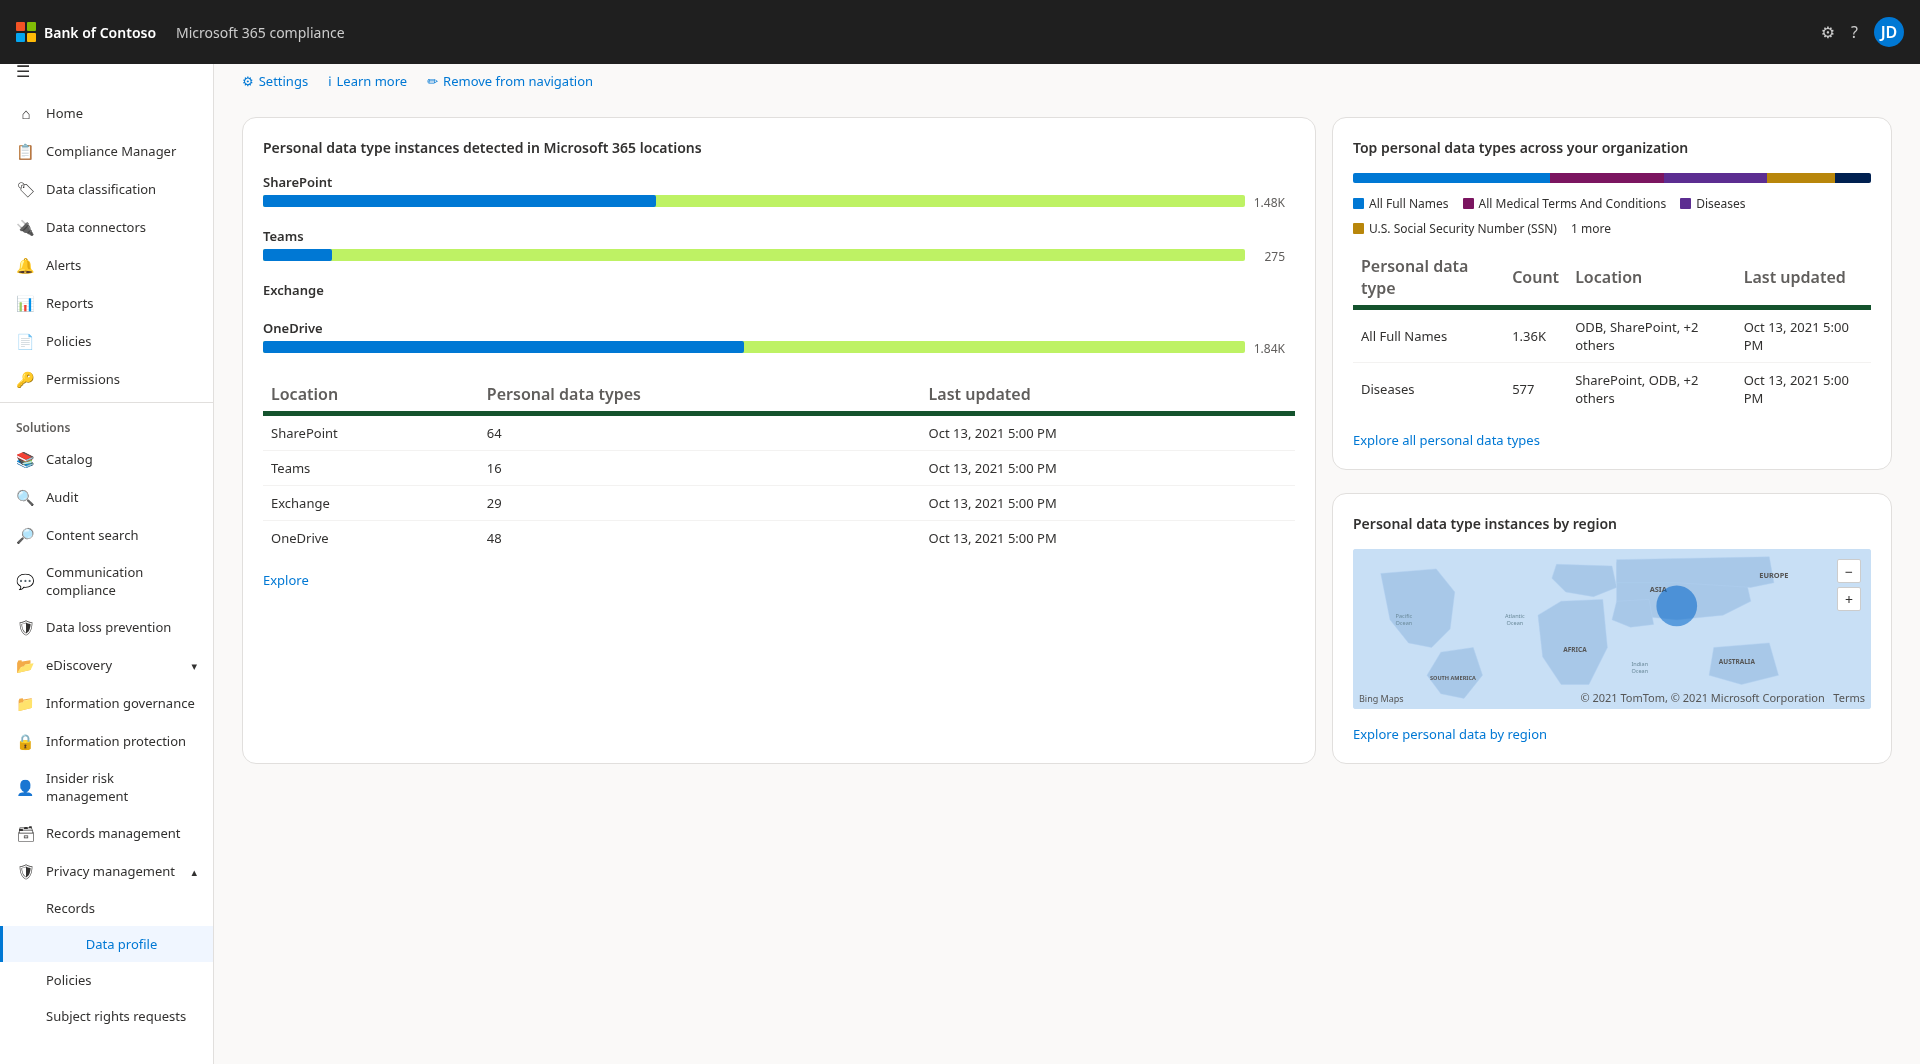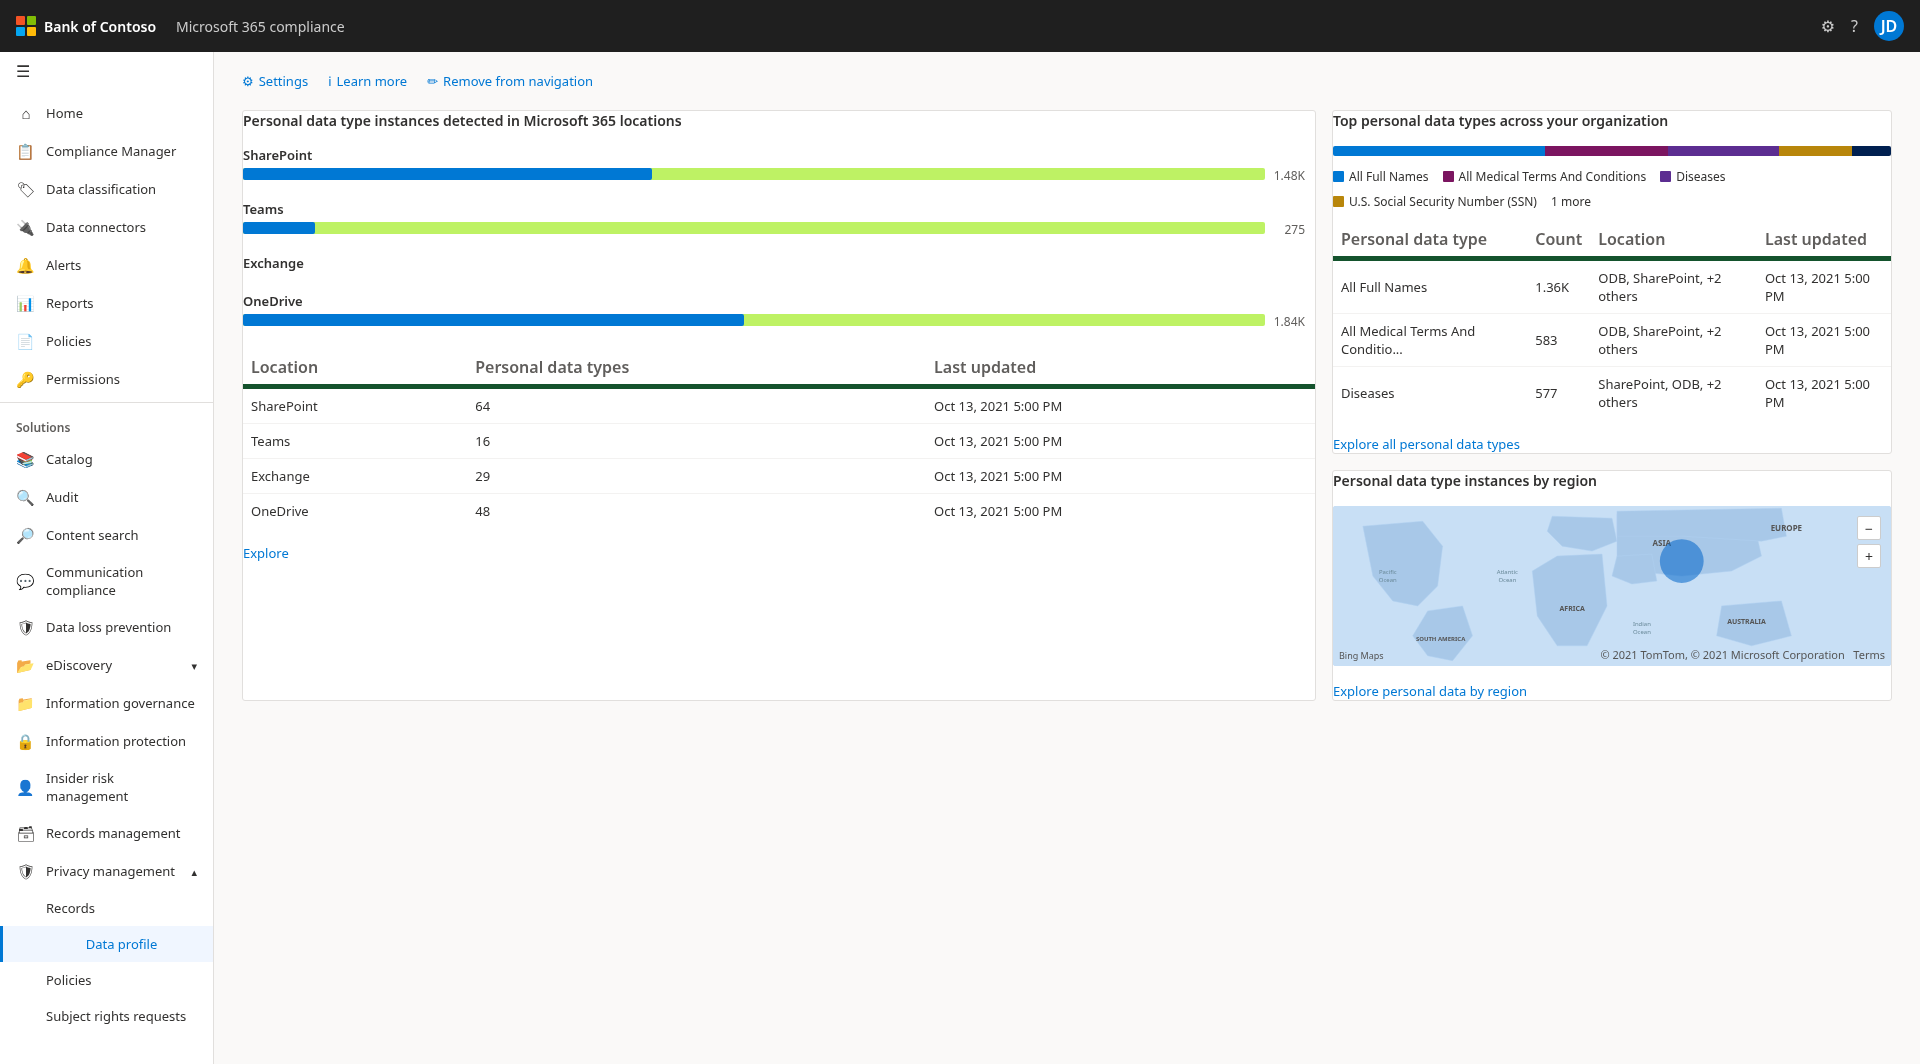--- a/index.html
+++ b/index.html
@@ -1,20 +1,20 @@
 <!DOCTYPE html>
 <html><head>
   <meta charset="utf-8">
   <style>
     * { box-sizing: border-box; margin: 0; padding: 0; }
     body { font-family: 'Segoe UI', system-ui, sans-serif; font-size: 13px; background: #f3f2f1; color: #323130; height: 1064px; overflow: hidden; }
 
     
     .topbar {
-      display: flex; align-items: center; background: #1f1f1f; height: 52px; padding: 0 16px; gap: 12px; color: #fff; position: fixed; top: 0; left: 0; right: 0; z-index: 100;
+      display: flex; align-items: center; background: #1f1f1f; height: 64px; padding: 0 16px; gap: 12px; color: #fff; position: fixed; top: 0; left: 0; right: 0; z-index: 100;
     }
     .topbar-logo { display: flex; align-items: center; gap: 8px; font-size: 14px; font-weight: 600; }
     .logo-grid { display: grid; grid-template-columns: 1fr 1fr; gap: 2px; width: 20px; height: 20px; }
     .logo-grid span { display: block; border-radius: 1px; }
     .logo-g1 { background: #f35325; }
     .logo-g2 { background: #81bc06; }
     .logo-g3 { background: #05a6f0; }
     .logo-g4 { background: #ffba08; }
     .topbar-title { font-size: 14px; color: #ccc; margin-left: 8px; }
     .topbar-spacer { flex: 1; }
@@ -45,21 +45,21 @@
 
     
     .main { flex: 1; overflow-y: auto; padding: 24px 28px; background: #faf9f8; }
     .page-header { display: flex; align-items: center; margin-bottom: 20px; }
     .page-title { font-size: 24px; font-weight: 600; color: #323130; flex: 1; }
     .page-actions { display: flex; align-items: center; gap: 20px; }
     .action-link { display: flex; align-items: center; gap: 5px; color: #0078d4; font-size: 13px; cursor: pointer; text-decoration: none; }
 
     
     .cards-row { display: flex; gap: 16px; }
-    .card { background: #fff; border: 1px solid #e1dfdd; border-radius: 3px; flex: 1; }
+    .card { background: #fff; border: 1px solid #e1dfdd; border-radius: 14px; padding: 20px; flex: 1; margin-top: 7px; }
     .card-title { font-size: 14px; font-weight: 600; color: #323130; margin-bottom: 16px; }
 
     
     .bar-item { margin-bottom: 20px; }
     .bar-label { font-size: 13px; font-weight: 600; margin-bottom: 4px; }
     .bar-track { height: 12px; background: #bef264; border-radius: 2px; position: relative; margin-bottom: 2px; }
     .bar-fill { height: 100%; background: #0078d4; border-radius: 2px; }
     .bar-value { font-size: 12px; color: #605e5c; position: absolute; right: -40px; top: -1px; }
 
     
@@ -350,26 +350,20 @@
               </tr>
             </thead>
             <tbody>
               <tr>
                 <td>All Full Names</td>
                 <td>1.36K</td>
                 <td>ODB, SharePoint, +2 others</td>
                 <td>Oct 13, 2021 5:00 PM</td>
               </tr>
               <tr>
-                <td>All Medical Terms And Conditio...</td>
-                <td>583</td>
-                <td>ODB, SharePoint, +2 others</td>
-                <td>Oct 13, 2021 5:00 PM</td>
-              </tr>
-              <tr>
                 <td>Diseases</td>
                 <td>577</td>
                 <td>SharePoint, ODB, +2 others</td>
                 <td>Oct 13, 2021 5:00 PM</td>
               </tr>
             </tbody>
           </table>
 
           <a class="explore-link">Explore all personal data types</a>
         </div>

